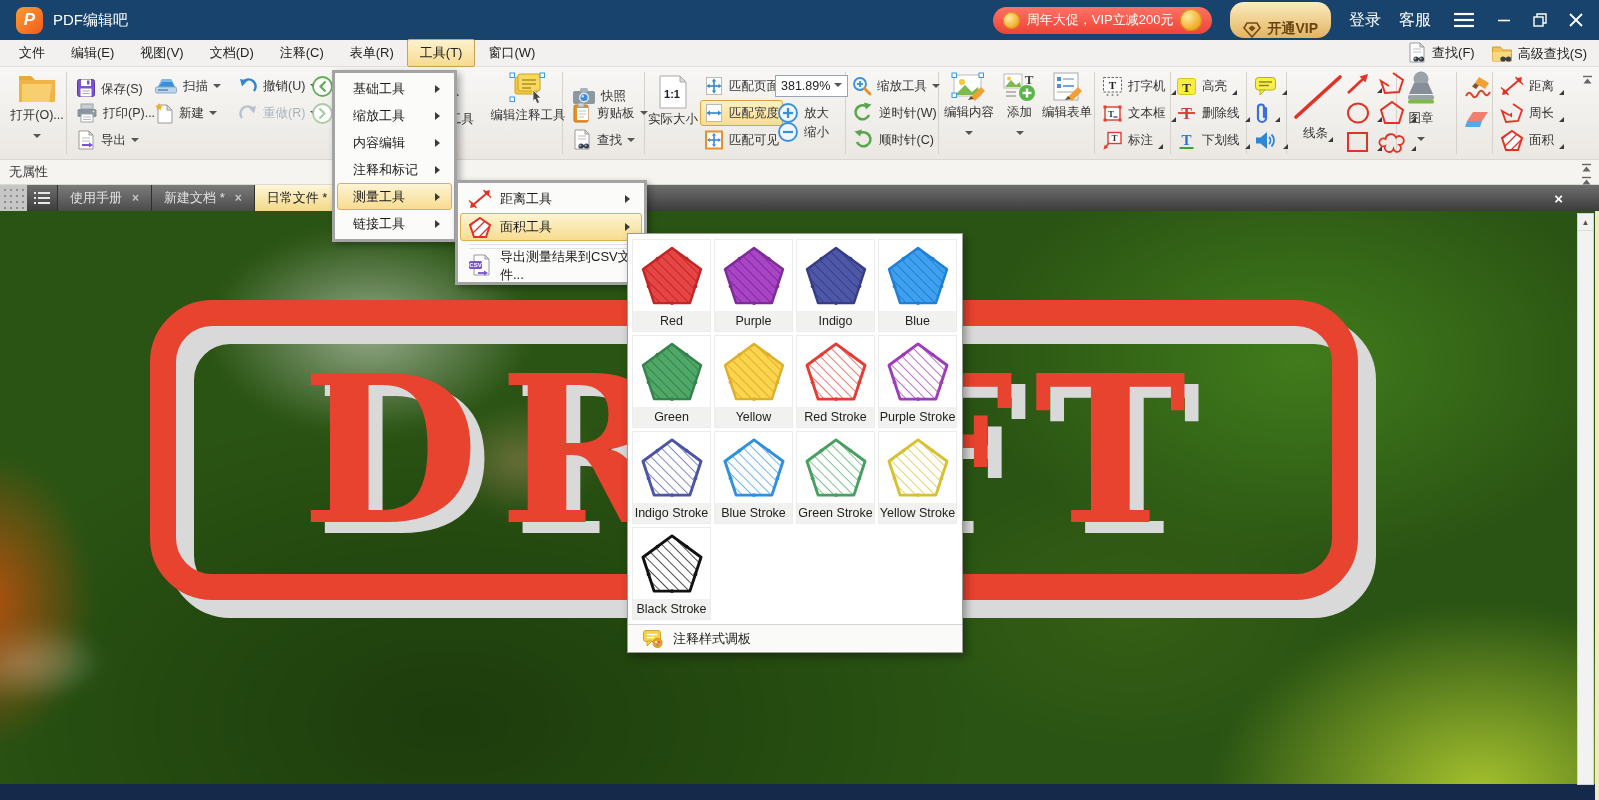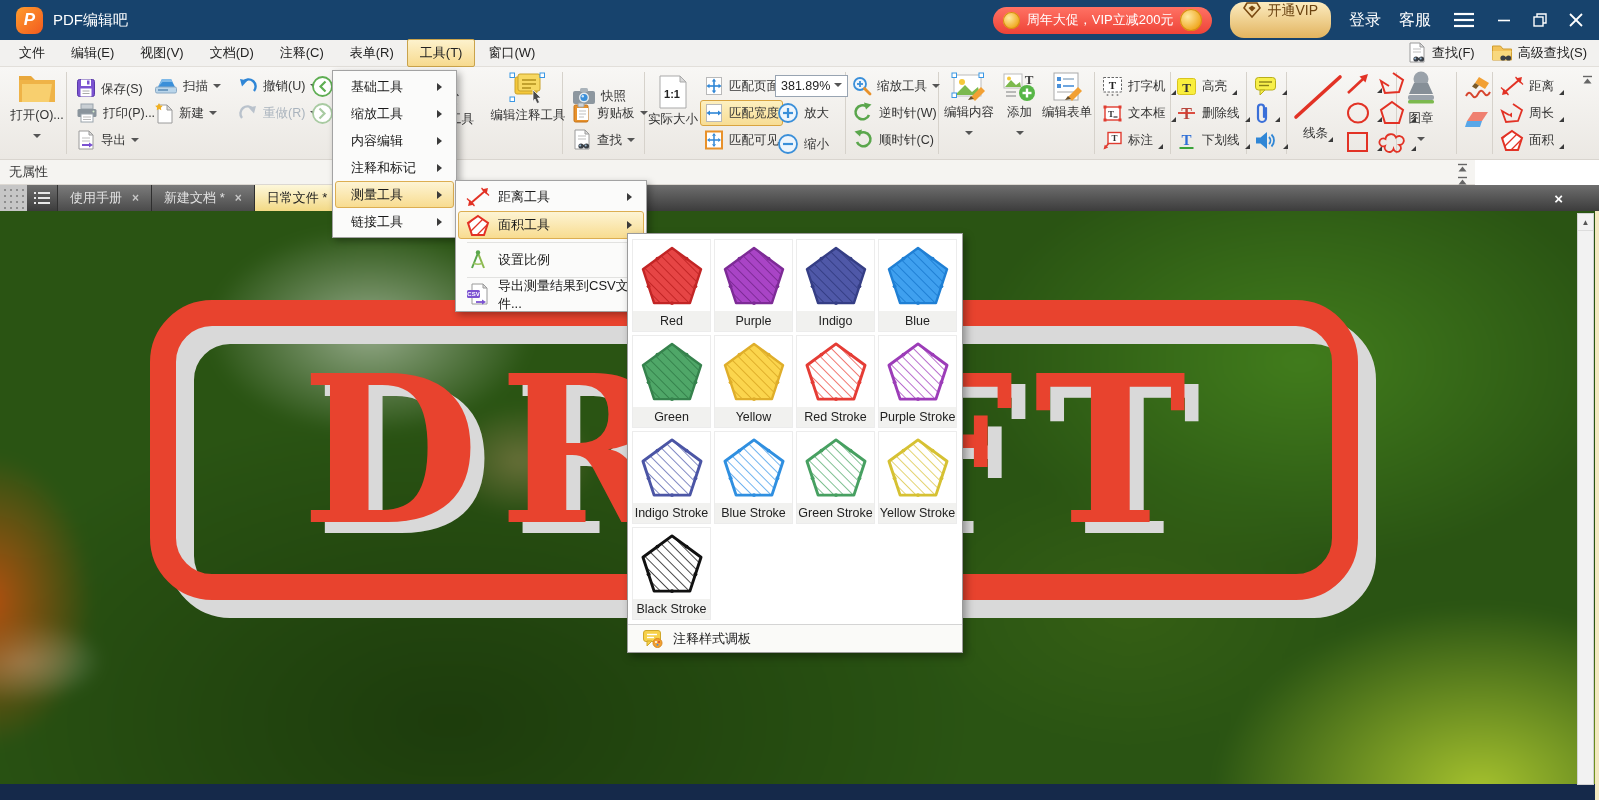--- a/index.html
+++ b/index.html
@@ -8,47 +8,47 @@
 .icn{display:inline-flex;align-items:center;justify-content:center;flex:none}
 
 
 .titlebar{position:absolute;left:0;top:0;width:1599px;height:40px;background:#17436d;display:flex;align-items:center;padding:0 16px;gap:10px;z-index:5}
 .logo{width:27px;height:27px;border-radius:8px;background:linear-gradient(135deg,#ff9d2e,#f25a1e);display:flex;align-items:center;justify-content:center;color:#fff;font-weight:bold;font-size:17px;font-style:italic}
 .app-name{color:#fff;font-size:15px}
 .tb-right{margin-left:auto;display:flex;align-items:center;gap:18px}
 .promo{height:27px;border-radius:14px;background:linear-gradient(#ff7264,#ee4337);color:#fff;font-size:13px;display:flex;align-items:center;padding:0 10px;gap:7px;cursor:pointer}
 .coin{width:17px;height:17px;border-radius:50%;background:radial-gradient(circle at 35% 35%,#ffe9a0,#f0a71f 70%,#c97f10);box-shadow:inset 0 0 0 1px #d98c12;flex:none}
 .coin.big{width:22px;height:22px}
-.vip{height:36px;border-radius:14px;background:linear-gradient(#fcecc0,#e2b45f);color:#6b4311;font-size:14px;display:flex;align-items:flex-start;gap:6px;padding:0 13px;font-weight:normal;cursor:pointer}
+.vip{height:36px;border-radius:14px;background:linear-gradient(#fcecc0,#e2b45f);color:#6b4311;font-size:14px;display:flex;align-items:flex-end;gap:6px;padding:0 13px;font-weight:bold;cursor:pointer}
 .tb-link{color:#fff;font-size:16px;cursor:pointer;text-decoration:none}
 .wb{display:inline-flex;align-items:center;cursor:pointer;margin-left:4px}
 
 
 .menubar{position:absolute;left:0;top:40px;width:1599px;height:27px;background:#f2f1ef;display:flex;align-items:center;padding-left:6px;font-size:13px;border-bottom:1px solid #e2dfda;z-index:5}
 .mitem{padding:4px 12px;border-radius:2px;border:1px solid transparent;cursor:pointer;white-space:nowrap}
 .mitem.active{background:linear-gradient(#fdf2cd,#f7da8e);border-color:#c9a34b}
-.mb-right{margin-left:auto;display:flex;gap:16px;align-items:center;padding-right:12px}
+.mb-right{margin-left:auto;display:flex;gap:16px;align-items:flex-end;padding-right:12px}
 .mb-find{display:flex;align-items:center;gap:5px;font-size:13px;cursor:pointer}
 
 
 .toolbar{position:absolute;left:0;top:67px;width:1599px;height:93px;background:linear-gradient(#f8f7f5,#ebe8e3);border-bottom:1px solid #d9d5cf;z-index:5}
 .sep{position:absolute;top:5px;height:82px;width:1px;background:#d6d2cb}
 .tb{position:absolute;display:flex;align-items:center;gap:5px;font-size:12.5px;color:#333;white-space:nowrap;height:26px;padding:0 3px;cursor:pointer;border:1px solid transparent;border-radius:3px}
 .tb.hl{background:linear-gradient(#fdf0c0,#f7dd95);border-color:#d9a440}
 .tb.disabled{color:#a9b3bd}
 .stack{position:absolute;display:flex;flex-direction:column;align-items:center;gap:2px;font-size:12.5px;color:#333;cursor:pointer;white-space:nowrap}
 .car{width:0;height:0;border:4px solid transparent;border-top:4px solid #555;margin-top:3px;flex:none}
 .car.down{margin-top:8px}
 .cnr{width:0;height:0;border-left:5px solid transparent;border-bottom:5px solid #3a3a3a;display:inline-block;margin-top:12px;flex:none}
 .zoombox{position:absolute;left:775px;top:8px;width:73px;height:22px;background:#fff;border:1px solid #98a4b2;display:flex;align-items:center;padding:0 5px;font-size:12.5px;gap:4px;cursor:pointer}
 .zoombox .car{margin-left:auto;margin-top:1px}
 .ribbon-collapse{position:absolute;right:6px;top:4px;cursor:pointer}
 
 
-.propsbar{position:absolute;left:0;top:160px;width:1475px;height:25px;background:#f5f4f1;border-bottom:1px solid #dcd8d2;display:flex;align-items:center;padding:0 9px;font-size:13px;color:#333;z-index:5}
+.propsbar{position:absolute;left:0;top:160px;width:1599px;height:25px;background:#f5f4f1;border-bottom:1px solid #dcd8d2;display:flex;align-items:center;padding:0 9px;font-size:13px;color:#333;z-index:5}
 .props-collapse{position:absolute;right:7px;top:3px;display:flex;flex-direction:column;gap:3px}
 .props-collapse span{cursor:pointer;line-height:8px}
 
 
 .tabbar{position:absolute;left:0;top:185px;width:1599px;height:26px;background:linear-gradient(#6e6e6e,#3c3c3c);display:flex;align-items:stretch;z-index:5}
 .grip{width:27px;background-color:#c6c6c6;background-image:radial-gradient(#8d8d8d 1px,transparent 1.3px);background-size:6px 6px;background-position:2px 2px;cursor:grab}
 .listbtn{width:31px;display:flex;align-items:center;justify-content:center;cursor:pointer;border-right:1px solid #303030}
 .tab{display:flex;align-items:center;gap:10px;padding:0 12px;color:#e2e2e2;font-size:13px;background:linear-gradient(#7b7b7b,#4b4b4b);border-right:1px solid #2e2e2e;cursor:pointer;white-space:nowrap}
 .tab .x{color:#c6c6c6;font-size:12px;font-weight:bold}
 .tab.active{background:linear-gradient(#fdf7da,#f3d985);color:#1e1e1e}
@@ -70,21 +70,21 @@
  linear-gradient(#2a5413,#2a5413)}
 .navy{position:absolute;left:0;bottom:0;width:1599px;height:16px;background:#15294a}
 .stamp-sh{position:absolute;left:168px;top:107px;width:1208px;height:300px;border:26px solid #d9d9d9;border-radius:62px}
 .stamp{position:absolute;left:150px;top:89px;width:1208px;height:300px;border:26px solid #e8432e;border-radius:62px}
 .stamp-text{position:absolute;left:150px;top:89px;width:1208px;height:300px;display:flex;align-items:center;justify-content:center;font-family:"DejaVu Serif","Liberation Serif",serif;font-weight:bold;font-size:205px;letter-spacing:20px;color:#e8432e;text-shadow:14px 11px 0 #d9d9d9;user-select:none}
 .vscroll{position:absolute;right:5px;top:2px;width:17px;height:572px;background:#f2f2f2;border:1px solid #d2d2d2}
 .vs-up{height:17px;display:flex;align-items:center;justify-content:center;border-bottom:1px solid #ddd;font-size:8px;color:#555;cursor:pointer}
 .canvas-edge{position:absolute;right:0;top:0;width:4px;height:589px;background:#f3e9c0}
 
 
-.menu{position:absolute;background:#fbfbfa;border:1px solid #a3a3a3;box-shadow:3px 3px 7px rgba(0,0,0,.32);font-size:13px;color:#1a1a1a;padding:2px}
+.menu{position:absolute;background:#fbfbfa;border:3px solid #a3a3a3;box-shadow:3px 3px 7px rgba(0,0,0,.32);font-size:13px;color:#1a1a1a;padding:2px}
 #tools-menu{left:332px;top:70px;width:125px;z-index:50}
 #measure-menu{left:455px;top:180px;width:192px;z-index:55}
 .menu-item{height:27px;display:flex;align-items:center;padding:0 8px 0 15px;position:relative;border:1px solid transparent;border-radius:3px;cursor:pointer;gap:8px}
 #measure-menu .menu-item{padding-left:7px;height:28px}
 .menu-item.active{background:linear-gradient(#fdf4d4,#f8dc90);border-color:#dcae52}
 .sub-arrow{position:absolute;right:7px;width:0;height:0;border:4px solid transparent;border-left:5px solid #3a3a3a}
 .menu-sep{height:1px;background:#e2e2e0;margin:3px 5px 3px 9px}
 .mi-icon{width:24px;display:flex;justify-content:center;flex:none}
 
 
@@ -633,21 +633,21 @@
     <div class="tb" style="left: 773px; top: 33px;">
       <span class="icn">
         <svg width="22" height="22" viewBox="0 0 22 22">
           <circle cx="11" cy="11" r="9" fill="#eef5fc" stroke="#3a8fd9" stroke-width="1.8"></circle>
           <line x1="6" y1="11" x2="16" y2="11" stroke="#3a8fd9" stroke-width="2.2"></line>
           <line x1="11" y1="6" x2="11" y2="16" stroke="#3a8fd9" stroke-width="2.2"></line>
         </svg>
       </span>
       <span>放大</span>
     </div>
-    <div class="tb" style="left: 773px; top: 64px;">
+    <div class="tb" style="left: 773px; top: 52px;">
       <span class="icn">
         <svg width="22" height="22" viewBox="0 0 22 22">
           <circle cx="11" cy="11" r="9" fill="#eef5fc" stroke="#3a8fd9" stroke-width="1.8"></circle>
           <line x1="6" y1="11" x2="16" y2="11" stroke="#3a8fd9" stroke-width="2.2"></line>
         </svg>
       </span>
       <span>缩小</span>
     </div>
     <div class="zoombox">
       <span>381.89%</span>
@@ -908,32 +908,20 @@
             <line x1="2" y1="20" x2="20" y2="2"></line>
             <line x1="8" y1="24" x2="26" y2="6"></line>
             <line x1="14" y1="28" x2="30" y2="12"></line>
           </g>
         </svg>
       </span>
       <span>面积工具</span>
       <span class="sub-arrow"></span>
     </div>
     <div class="menu-sep"></div>
-    <div class="menu-item">
-      <span class="mi-icon">
-        <svg width="22" height="22" viewBox="0 0 22 22">
-          <line x1="11" y1="4" x2="5" y2="19" stroke="#5aa64c" stroke-width="2"></line>
-          <line x1="11" y1="4" x2="17" y2="19" stroke="#8ab84e" stroke-width="2"></line>
-          <circle cx="11" cy="3.5" r="2.2" fill="#5aa64c"></circle>
-          <path d="M6.5 14 a9 9 0 0 0 9 0" fill="none" stroke="#9ac45e" stroke-width="1.6"></path>
-        </svg>
-      </span>
-      <span>设置比例</span>
-      <span class="sub-arrow"></span>
-    </div>
     <div class="menu-sep"></div>
     <div class="menu-item">
       <span class="mi-icon">
         <svg width="24" height="24" viewBox="0 0 24 24">
           <path d="M6 1 h11 l4 4 v16 h-15 z" fill="#fff" stroke="#9a9a9a"></path>
           <path d="M17 1 l4 4 h-4 z" fill="#ddd" stroke="#9a9a9a"></path>
           <rect x="1" y="7" width="13" height="8" rx="1.5" fill="#7b52d1"></rect>
           <text x="7.5" y="13" font-size="6" font-weight="bold" fill="#fff" text-anchor="middle" font-family="sans-serif">CSV</text>
           <path d="M10 19 h7" stroke="#7b52d1" stroke-width="1.8"></path>
           <polygon points="20,19 16,16.5 16,21.5" fill="#7b52d1"></polygon>

